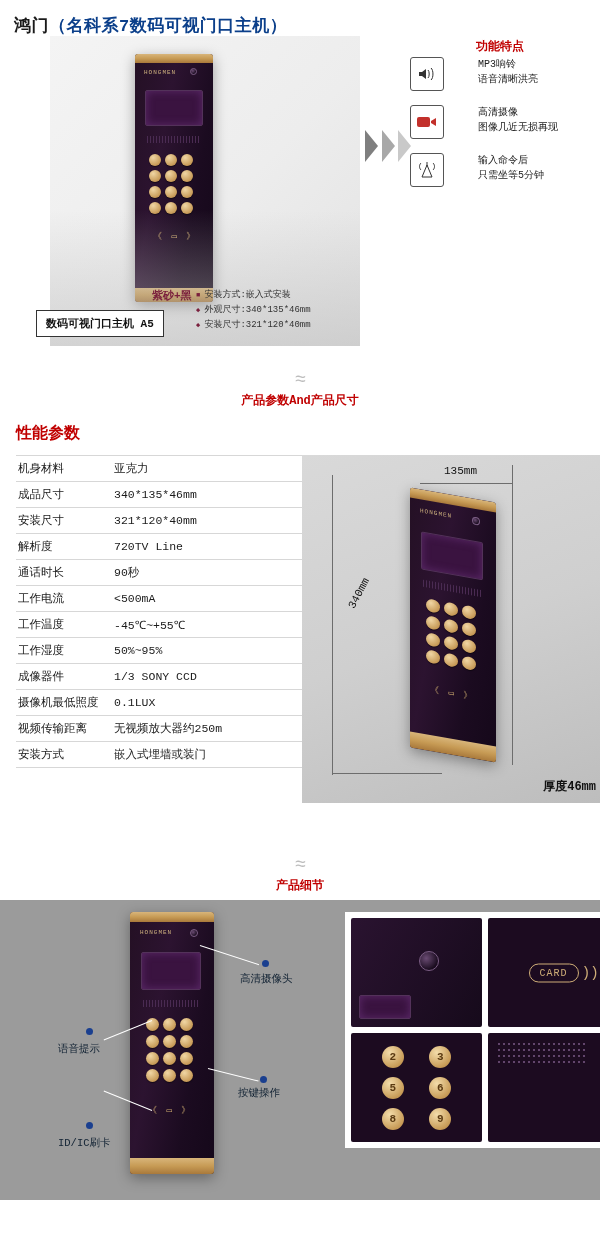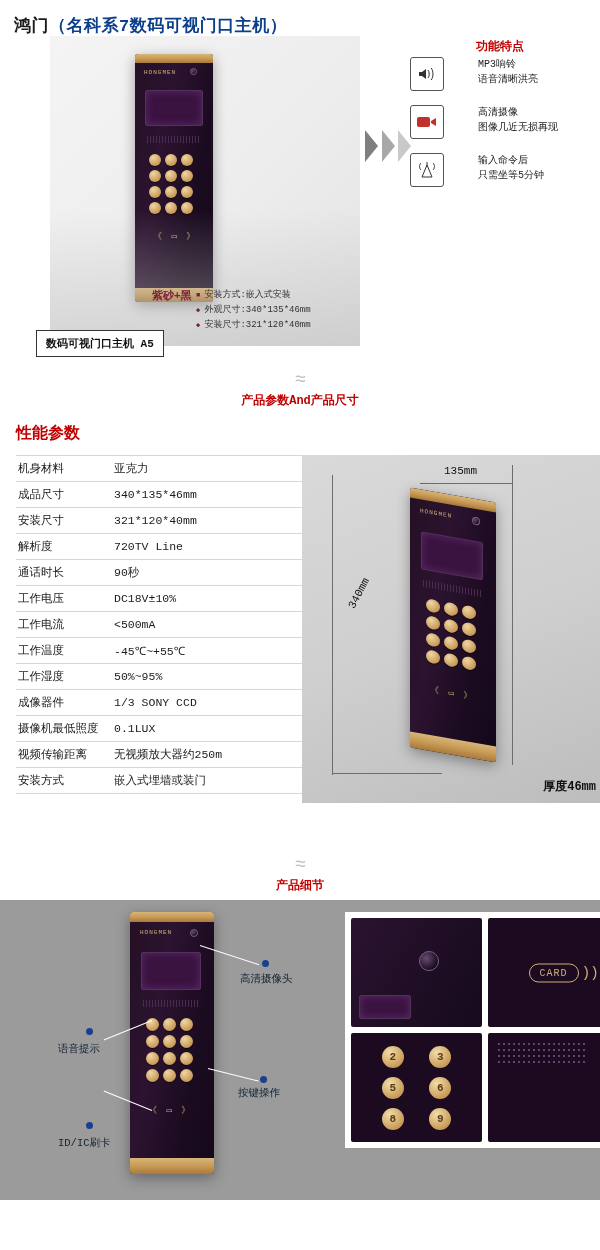--- a/index.html
+++ b/index.html
@@ -79,21 +79,21 @@
   }
   .hero-spec-list{
     position:absolute; left:196px; top:288px; font-size:9px; color:#333; line-height:15px;
   }
   .hero-spec-list div:before{ content:"◆ "; color:#7a1f3d; font-size:7px; }
   .hero-spec-list div:first-child:before{ content:"■ "; color:#7a1f3d; }
 
   .model-badge{
     position:absolute; left:36px; top:310px;
     border:1px solid #333; padding:5px 9px; font-size:11px; font-weight:bold;
-    background:#fff; color:#111;margin-top:20px;
+    background:#fff; color:#111;
   }
 
   
   .features{ position:absolute; left:410px; top:38px; width:180px; }
   .features-title{
     color:#c00000; font-weight:bold; font-size:12px; text-align:center; margin-bottom:2px;
   }
   .feature-row{ display:flex; align-items:flex-start; margin-bottom:14px;gap:25px; }
   .feat-icon{
     width:34px; height:34px; border:1px solid #555; border-radius:3px;
@@ -295,24 +295,20 @@
             <td class="k">安装尺寸</td>
             <td>321*120*40mm</td>
           </tr>
       <tr>
             <td class="k">解析度</td>
             <td>720TV Line</td>
           </tr>
       <tr>
             <td class="k">通话时长</td>
             <td>90秒</td>
-          </tr>
-      <tr>
-            <td class="k">工作电压</td>
-            <td>DC18V±10%</td>
           </tr>
       <tr>
             <td class="k">工作电流</td>
             <td>&lt;500mA</td>
           </tr>
       <tr>
             <td class="k">工作温度</td>
             <td>-45℃~+55℃</td>
           </tr>
       <tr>

